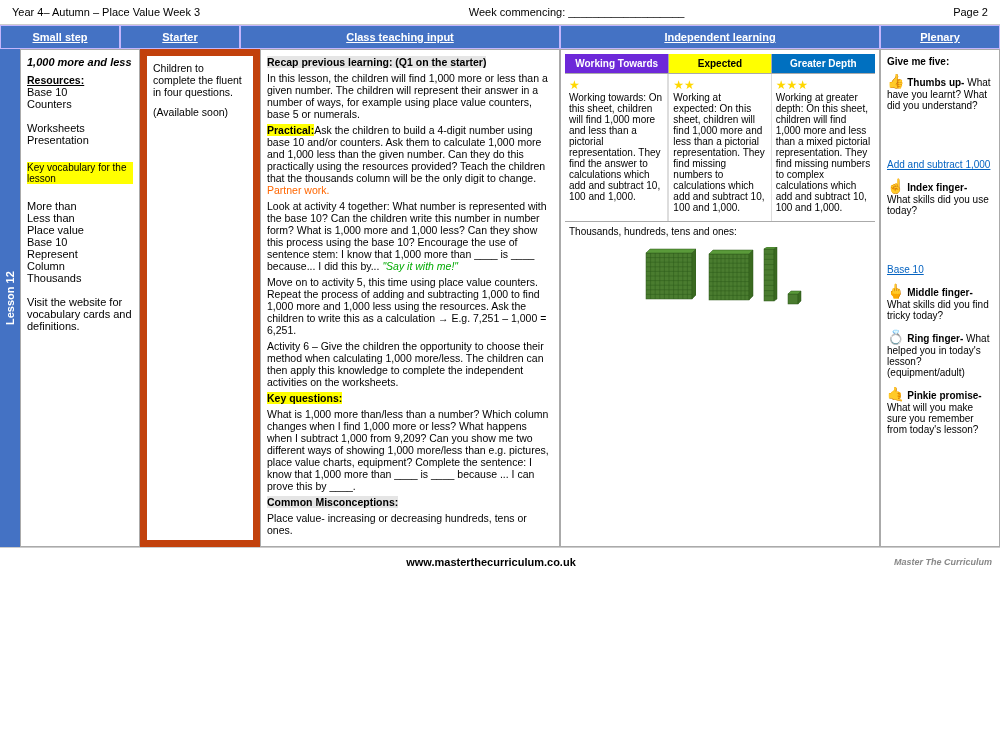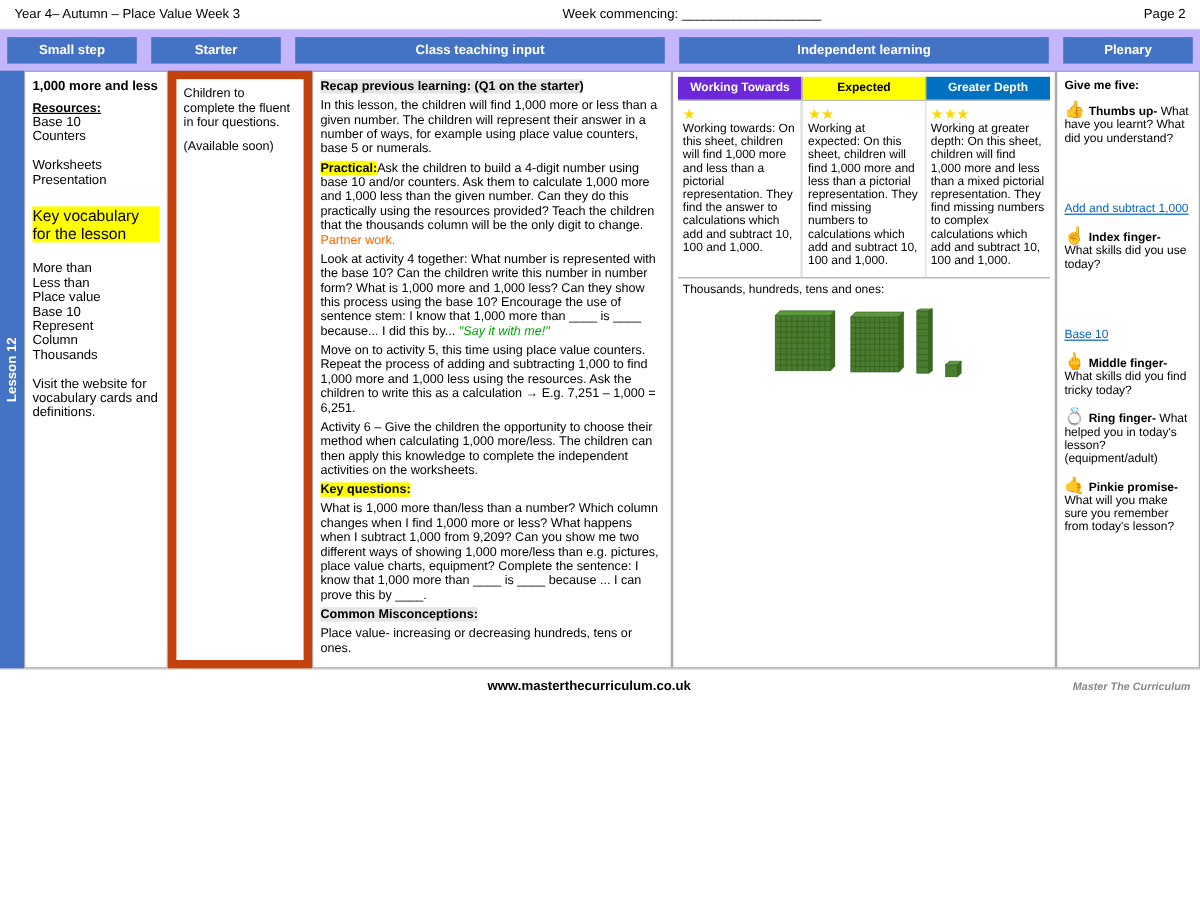--- a/index.html
+++ b/index.html
@@ -18,21 +18,22 @@
       display: grid;
       grid-template-columns: 120px 120px 1fr 320px 120px;
       text-align: center;
     }
     .col-header {
       background: #4472c4;
       color: #fff;
       padding: 5px 4px;
       font-weight: bold;
       font-size: 11px;
-      border: 6px solid #c4b5fd;
+      border: 1px solid #c4b5fd;
+      text-decoration: underline;
     }
     .col-header.independent {
       background: #4472c4;
     }
 
     .lesson-label {
       background: #4472c4;
       color: #fff;
       writing-mode: vertical-rl;
       transform: rotate(180deg);
@@ -48,31 +49,32 @@
 
     .small-step-cell {
       border: 1px solid #aaa;
       padding: 6px;
     }
 
     .small-step-title {
       font-weight: bold;
       font-size: 11px;
       margin-bottom: 6px;
+      font-style: italic;
     }
 
     .resources-label {
       text-decoration: underline;
       font-weight: bold;
       font-size: 10.5px;
     }
 
     .key-vocab {
       background: #ffff00;
-      font-size: 13px;
+      font-size: 10px;
       margin: 4px 0;
     }
 
     .starter-cell {
       border: 7px solid #c2410c;
       padding: 6px;
       font-size: 10.5px;
     }
 
     .class-teaching-cell {

